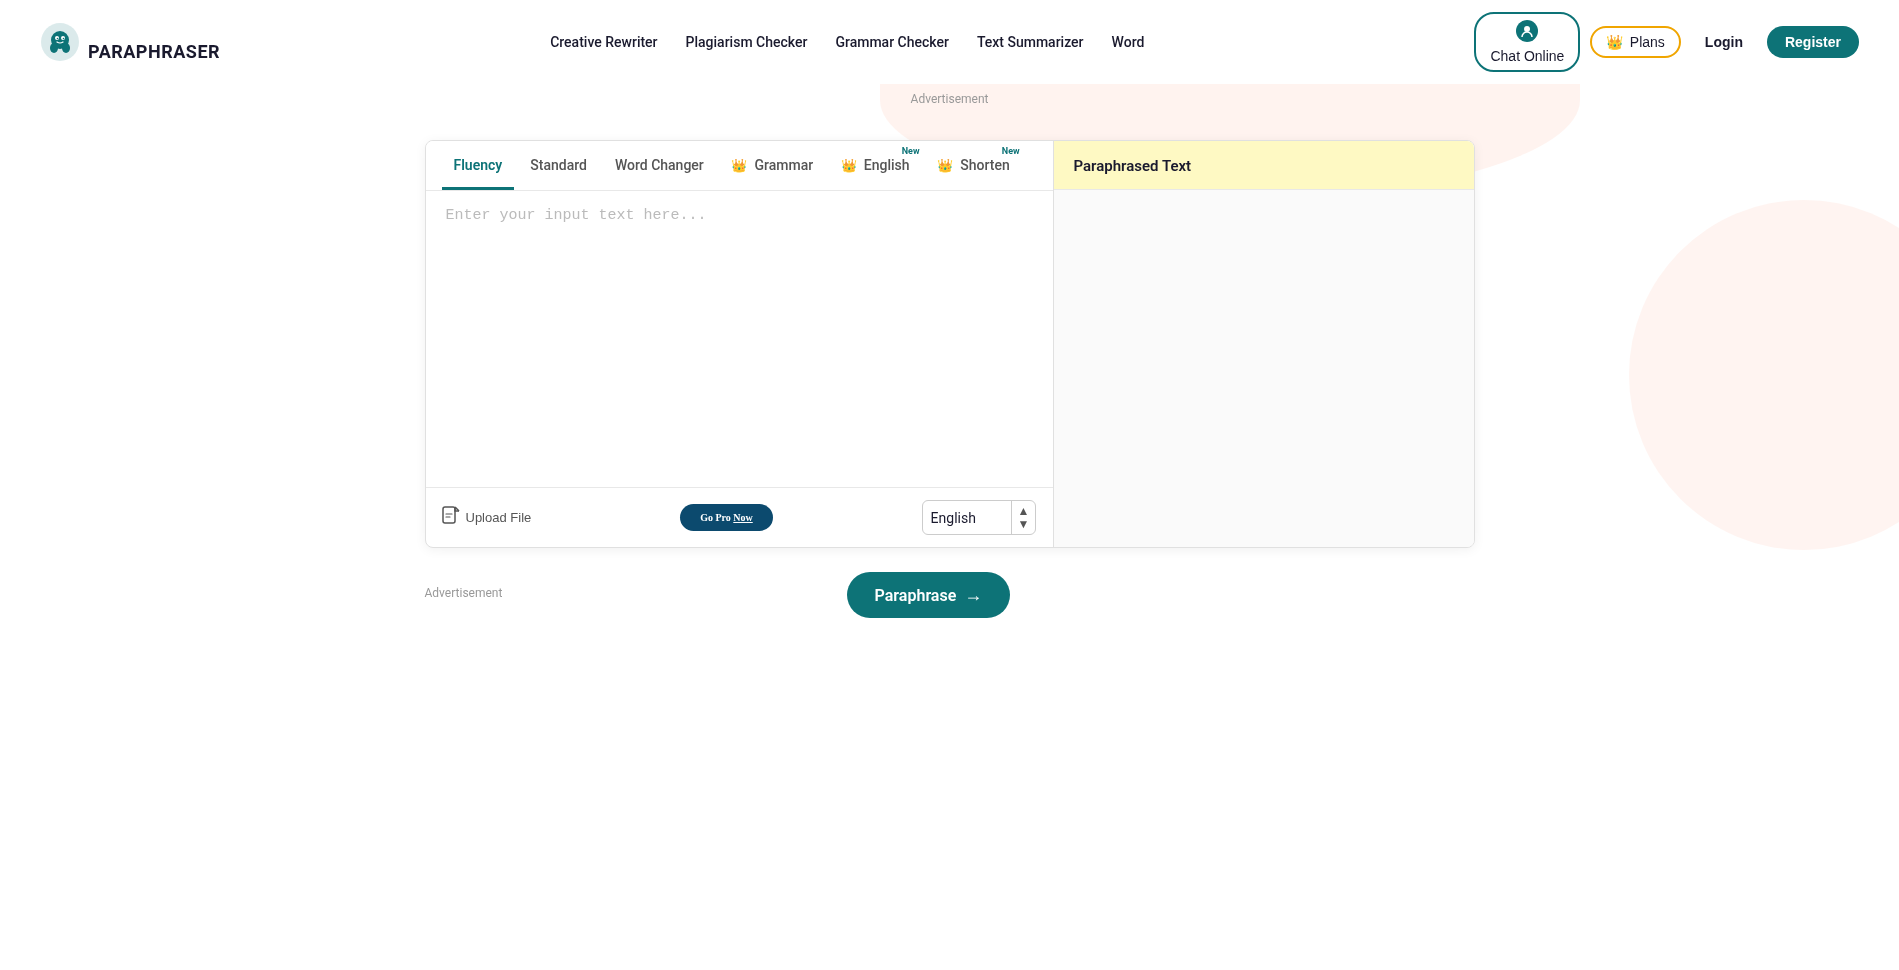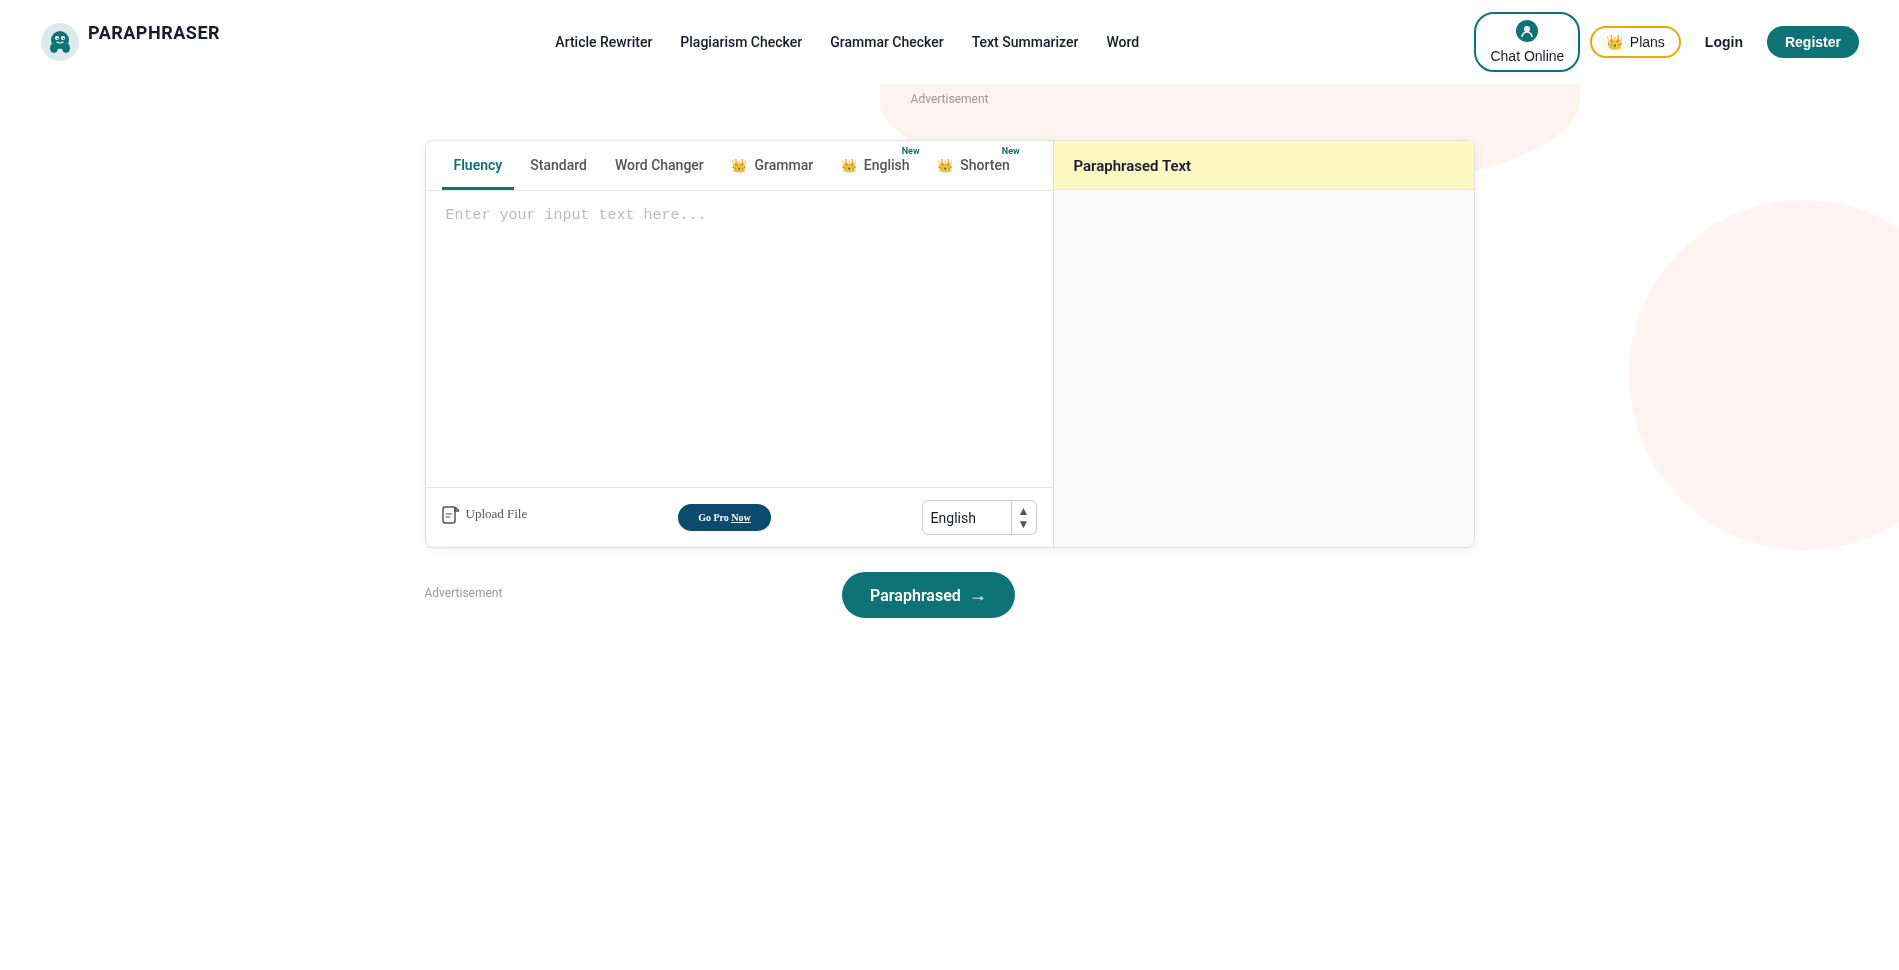--- a/index.html
+++ b/index.html
@@ -40,21 +40,21 @@
       position: relative;
       z-index: 10;
       display: flex;
       align-items: center;
       justify-content: space-between;
       padding: 12px 40px;
       background: #fff;
     }
     .logo-area {
       display: flex;
-      align-items: flex-start;
+      align-items: flex-end;
       gap: 8px;
     }
     .logo-icon {
       width: 40px;
       height: 40px;
     }
     .logo-text {
       font-size: 18px;
       font-weight: 700;
       color: #1a1a2e;
@@ -227,28 +227,28 @@
     
     .bottom-bar {
       display: flex;
       align-items: center;
       justify-content: space-between;
       padding: 12px 16px;
       border-top: 1px solid #e8e8e8;
     }
     .upload-file-btn {
       display: flex;
-      align-items: flex-start;
+      align-items: center;
       gap: 6px;
       background: transparent;
       border: none;
       color: #555;
       font-size: 13px;
       cursor: pointer;
-      font-family: Liberation Serif, serif;
+      font-family: Liberation Sans, sans-serif;
     }
     .upload-icon { font-size: 16px; color: #555; }
 
     .go-pro-btn {
       background: #0c4a6e;
       color: #fff;
       border: none;
       border-radius: 20px;
       padding: 8px 20px;
       font-size: 10px;
@@ -361,21 +361,21 @@
       <circle cx="17" cy="16" r="2" fill="white"></circle>
       <circle cx="23" cy="16" r="2" fill="white"></circle>
       <circle cx="17.5" cy="16.5" r="0.8" fill="#0d7377"></circle>
       <circle cx="23.5" cy="16.5" r="0.8" fill="#0d7377"></circle>
       <path d="M17 20 Q20 22 23 20" stroke="white" stroke-width="1.2" fill="none" stroke-linecap="round"></path>
     </svg>
     <span class="logo-text">PARAPHRASER</span>
   </div>
 
   <nav>
-    <a class="nav-link">Article Rewriter</a>
+    <a class="nav-link">Creative Rewriter</a>
     <a class="nav-link">Plagiarism Checker</a>
     <a class="nav-link">Grammar Checker</a>
     <a class="nav-link">Text Summarizer</a>
     <a class="nav-link">Word</a>
   </nav>
 
   <div class="header-right">
     <button class="btn-chat-online">
       <div class="chat-avatar">
         <svg width="14" height="14" viewBox="0 0 14 14" fill="none">
@@ -472,19 +472,19 @@
     <div class="right-panel">
       <div class="paraphrased-header">Paraphrased Text</div>
       <div class="paraphrased-content"></div>
     </div>
 
   </div>
 
   <div style="display:flex; align-items:center; justify-content:space-between; width:1050px; max-width:100%; margin-top:4px;">
     <div class="ad-label-bottom">Advertisement</div>
     <button class="paraphrase-btn">
-      <span>Paraphrased</span>
+      <span>Paraphrase</span>
       <span class="arrow-icon">→</span>
     </button>
     <div style="width:120px;"></div>
   </div>
 
 </div>
 
 </body></html>

